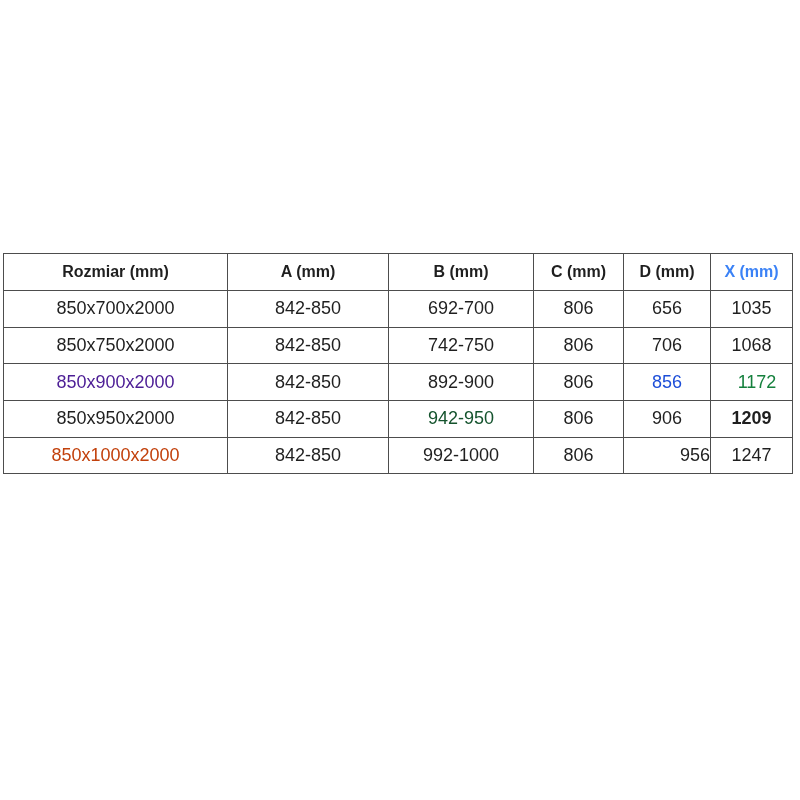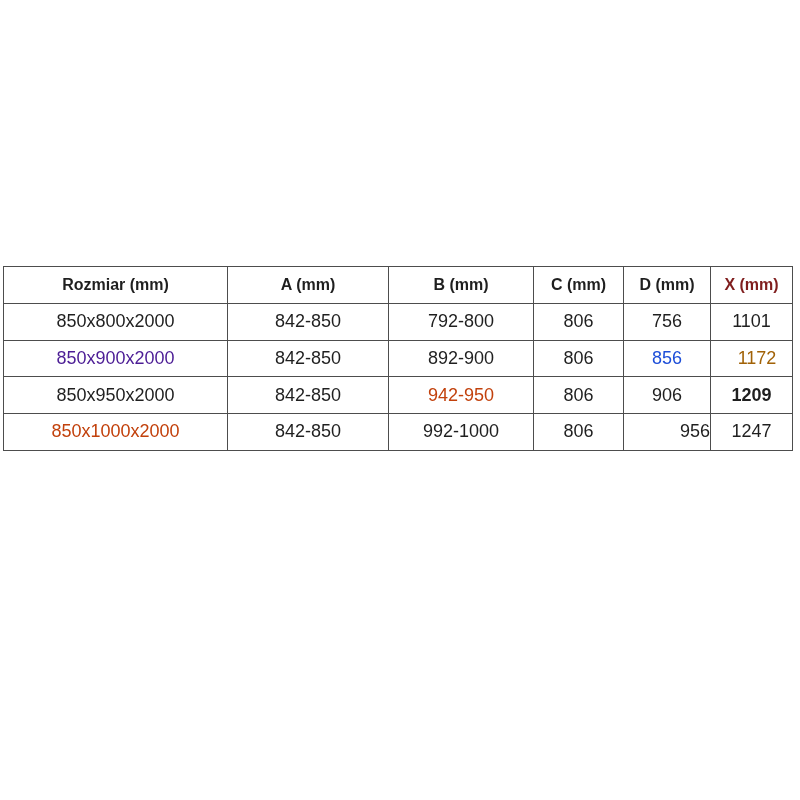--- a/index.html
+++ b/index.html
@@ -9,21 +9,21 @@
   }
   body {
     width: 800px;
     height: 800px;
     position: relative;
     font-family: "Liberation Sans", sans-serif;
   }
   .table-wrap {
     position: absolute;
     left: 3px;
-    top: 266px;
+    top: 253px;
     width: 789px;
   }
   table.dims {
     border-collapse: collapse;
     table-layout: fixed;
     width: 789px;
   }
   table.dims col.c0 { width: 224px; }
   table.dims col.c1 { width: 161px; }
   table.dims col.c2 { width: 145px; }
@@ -65,44 +65,52 @@
         <col class="c4">
         <col class="c5">
     </colgroup>
     <thead>
       <tr id="header-row">
           <th style="border-color: rgb(77, 77, 77); color: rgb(31, 31, 31);">Rozmiar (mm)</th>
           <th style="border-color: rgb(77, 77, 77); color: rgb(31, 31, 31);">A (mm)</th>
           <th style="border-color: rgb(77, 77, 77); color: rgb(31, 31, 31);">B (mm)</th>
           <th style="border-color: rgb(77, 77, 77); color: rgb(31, 31, 31);">C (mm)</th>
           <th style="border-color: rgb(77, 77, 77); color: rgb(31, 31, 31);">D (mm)</th>
-          <th style="border-color: rgb(77, 77, 77); color: #7f1d1d;">X (mm)</th>
+          <th style="border-color: rgb(77, 77, 77); color: #3b82f6;">X (mm)</th>
         </tr>
     </thead>
     <tbody id="table-body">
         <tr>
-          <td style="border-color: rgb(77, 77, 77); color: rgb(31, 31, 31);">850x800x2000</td>
+          <td style="border-color: rgb(77, 77, 77); color: rgb(31, 31, 31);">850x700x2000</td>
           <td style="border-color: rgb(77, 77, 77); color: rgb(31, 31, 31);">842-850</td>
-          <td style="border-color: rgb(77, 77, 77); color: rgb(31, 31, 31);">792-800</td>
+          <td style="border-color: rgb(77, 77, 77); color: rgb(31, 31, 31);">692-700</td>
           <td style="border-color: rgb(77, 77, 77); color: rgb(31, 31, 31);">806</td>
-          <td style="border-color: rgb(77, 77, 77); color: rgb(31, 31, 31);">756</td>
-          <td style="border-color: rgb(77, 77, 77); color: rgb(31, 31, 31);">1101</td>
+          <td style="border-color: rgb(77, 77, 77); color: rgb(31, 31, 31);">656</td>
+          <td style="border-color: rgb(77, 77, 77); color: rgb(31, 31, 31);">1035</td>
+        </tr>
+        <tr>
+          <td style="border-color: rgb(77, 77, 77); color: rgb(31, 31, 31);">850x750x2000</td>
+          <td style="border-color: rgb(77, 77, 77); color: rgb(31, 31, 31);">842-850</td>
+          <td style="border-color: rgb(77, 77, 77); color: rgb(31, 31, 31);">742-750</td>
+          <td style="border-color: rgb(77, 77, 77); color: rgb(31, 31, 31);">806</td>
+          <td style="border-color: rgb(77, 77, 77); color: rgb(31, 31, 31);">706</td>
+          <td style="border-color: rgb(77, 77, 77); color: rgb(31, 31, 31);">1068</td>
         </tr>
         <tr>
           <td style="border-color: rgb(77, 77, 77); color: #4c1d95;">850x900x2000</td>
           <td style="border-color: rgb(77, 77, 77); color: rgb(31, 31, 31);">842-850</td>
           <td style="border-color: rgb(77, 77, 77); color: rgb(31, 31, 31);">892-900</td>
           <td style="border-color: rgb(77, 77, 77); color: rgb(31, 31, 31);">806</td>
           <td style="border-color: rgb(77, 77, 77); color: #1d4ed8;">856</td>
-          <td style="border-color: rgb(77, 77, 77); color: #a16207; padding-left: 11px;">1172</td>
+          <td style="border-color: rgb(77, 77, 77); color: #15803d; padding-left: 11px;">1172</td>
         </tr>
         <tr>
           <td style="border-color: rgb(77, 77, 77); color: rgb(31, 31, 31);">850x950x2000</td>
           <td style="border-color: rgb(77, 77, 77); color: rgb(31, 31, 31);">842-850</td>
-          <td style="border-color: rgb(77, 77, 77); color: #c2410c;">942-950</td>
+          <td style="border-color: rgb(77, 77, 77); color: #14532d;">942-950</td>
           <td style="border-color: rgb(77, 77, 77); color: rgb(31, 31, 31);">806</td>
           <td style="border-color: rgb(77, 77, 77); color: rgb(31, 31, 31);">906</td>
           <td style="border-color: rgb(77, 77, 77); color: rgb(31, 31, 31); font-weight: bold;">1209</td>
         </tr>
         <tr>
           <td style="border-color: rgb(77, 77, 77); color: #c2410c;">850x1000x2000</td>
           <td style="border-color: rgb(77, 77, 77); color: rgb(31, 31, 31);">842-850</td>
           <td style="border-color: rgb(77, 77, 77); color: rgb(31, 31, 31);">992-1000</td>
           <td style="border-color: rgb(77, 77, 77); color: rgb(31, 31, 31);">806</td>
           <td style="border-color: rgb(77, 77, 77); color: rgb(31, 31, 31); text-align: right;">956</td>

